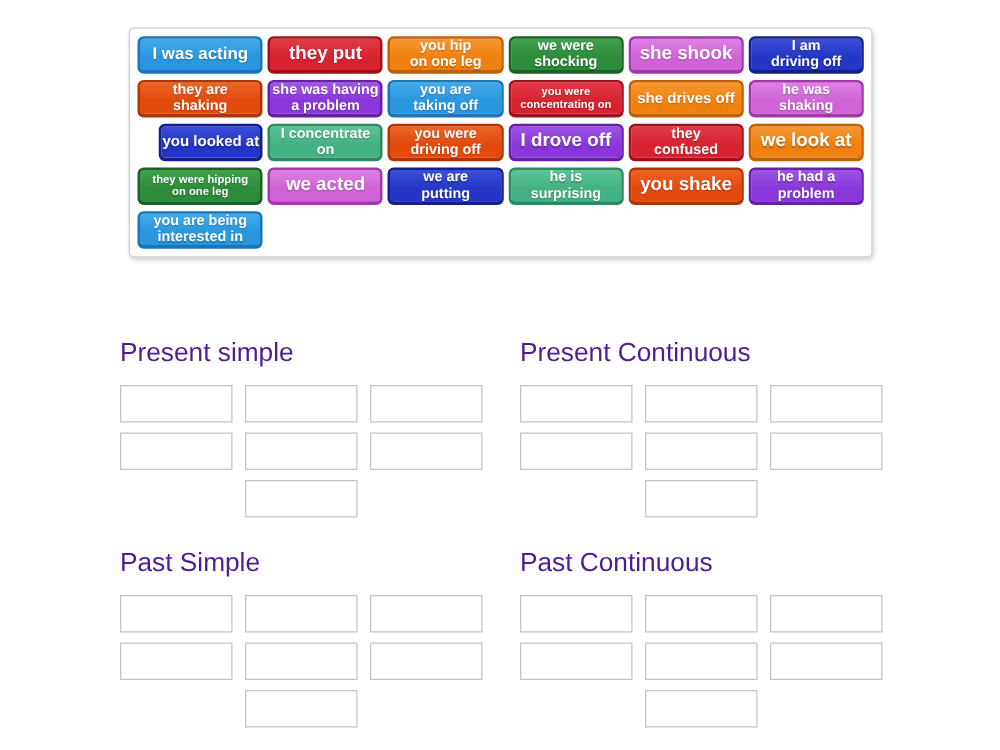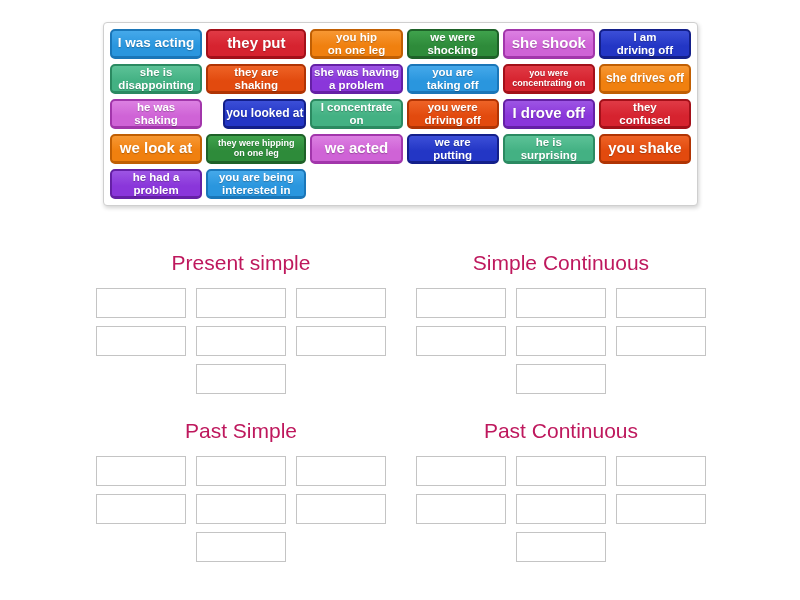--- a/index.html
+++ b/index.html
@@ -25,22 +25,22 @@
   .size-md{font-size:12px;white-space:nowrap;}
   .size-sm{font-size:11.5px;}
   .size-xs{font-size:9px;}
   
   .group{position:absolute;width:290px;}
   .g-present-simple{left:96px;top:250px;}
   .g-present-continuous{left:416px;top:250px;}
   .g-past-simple{left:96px;top:418px;}
   .g-past-continuous{left:416px;top:418px;}
   .group-title{
-    font-size:21px;font-weight:400;color:#be185d;text-align:center;
-    line-height:26px;margin-bottom:12px;
+    font-size:21px;font-weight:400;color:#4c1d95;text-align:left;
+    line-height:26px;margin-bottom:12px;margin-top:20px;
   }
   .slots{
     display:grid;grid-template-columns:repeat(3,90px);gap:8px 10px;justify-content:center;
   }
   .slot{
     width:90px;height:30px;box-sizing:border-box;background:#fff;border:1px solid #c4c4c4;
   }
   .slot.center{grid-column:2;}
 </style>
 </head>
@@ -49,22 +49,20 @@
 <div class="board">
     <div class="tile size-lg" style="background: linear-gradient(rgb(69, 169, 234) 0%, rgb(42, 150, 222) 60%); border-width: 2px 2px 3px; border-style: solid; border-color: rgb(26, 118, 184); border-image: initial;">I was acting</div>
     <div class="tile size-xl" style="background: linear-gradient(rgb(224, 58, 69) 0%, rgb(214, 35, 47) 60%); border-width: 2px 2px 3px; border-style: solid; border-color: rgb(163, 16, 25); border-image: initial;">they put</div>
     <div class="tile size-sm" style="background: linear-gradient(rgb(247, 152, 51) 0%, rgb(240, 128, 15) 60%); border-width: 2px 2px 3px; border-style: solid; border-color: rgb(192, 95, 3); border-image: initial;">you hip
 on one leg</div>
     <div class="tile size-sm" style="background: linear-gradient(rgb(63, 162, 76) 0%, rgb(46, 139, 58) 60%); border-width: 2px 2px 3px; border-style: solid; border-color: rgb(30, 97, 40); border-image: initial;">we were
 shocking</div>
     <div class="tile size-xl" style="background: linear-gradient(rgb(220, 128, 226) 0%, rgb(207, 99, 214) 60%); border-width: 2px 2px 3px; border-style: solid; border-color: rgb(162, 54, 171); border-image: initial;">she shook</div>
     <div class="tile size-sm" style="background: linear-gradient(rgb(60, 79, 216) 0%, rgb(35, 54, 197) 60%); border-width: 2px 2px 3px; border-style: solid; border-color: rgb(19, 31, 138); border-image: initial;">I am
 driving off</div>
-    <div class="tile size-sm" style="background: linear-gradient(rgb(92, 194, 151) 0%, rgb(67, 177, 131) 60%); border-width: 2px 2px 3px; border-style: solid; border-color: rgb(43, 138, 97); border-image: initial;">she is
-disappointing</div>
     <div class="tile size-sm" style="background: linear-gradient(rgb(238, 99, 38) 0%, rgb(226, 74, 14) 60%); border-width: 2px 2px 3px; border-style: solid; border-color: rgb(176, 52, 4); border-image: initial;">they are
 shaking</div>
     <div class="tile size-sm" style="background: linear-gradient(rgb(157, 85, 228) 0%, rgb(138, 54, 218) 60%); border-width: 2px 2px 3px; border-style: solid; border-color: rgb(101, 32, 166); border-image: initial;">she was having
 a problem</div>
     <div class="tile size-sm" style="background: linear-gradient(rgb(69, 169, 234) 0%, rgb(42, 150, 222) 60%); border-width: 2px 2px 3px; border-style: solid; border-color: rgb(26, 118, 184); border-image: initial;">you are
 taking off</div>
     <div class="tile size-xs" style="background: linear-gradient(rgb(224, 58, 69) 0%, rgb(214, 35, 47) 60%); border-width: 2px 2px 3px; border-style: solid; border-color: rgb(163, 16, 25); border-image: initial;">you were
 concentrating on</div>
     <div class="tile size-md" style="background: linear-gradient(rgb(247, 152, 51) 0%, rgb(240, 128, 15) 60%); border-width: 2px 2px 3px; border-style: solid; border-color: rgb(192, 95, 3); border-image: initial;">she drives off</div>
     <div class="tile size-sm" style="background: linear-gradient(rgb(220, 128, 226) 0%, rgb(207, 99, 214) 60%); border-width: 2px 2px 3px; border-style: solid; border-color: rgb(162, 54, 171); border-image: initial;">he was
@@ -99,21 +97,21 @@
       <div class="slot"></div>
       <div class="slot"></div>
       <div class="slot"></div>
       <div class="slot"></div>
       <div class="slot"></div>
       <div class="slot center"></div>
     </div>
 </div>
 
 <div class="group g-present-continuous">
-  <div class="group-title">Simple Continuous</div>
+  <div class="group-title">Present Continuous</div>
   <div class="slots">
       <div class="slot"></div>
       <div class="slot"></div>
       <div class="slot"></div>
       <div class="slot"></div>
       <div class="slot"></div>
       <div class="slot"></div>
       <div class="slot center"></div>
     </div>
 </div>

